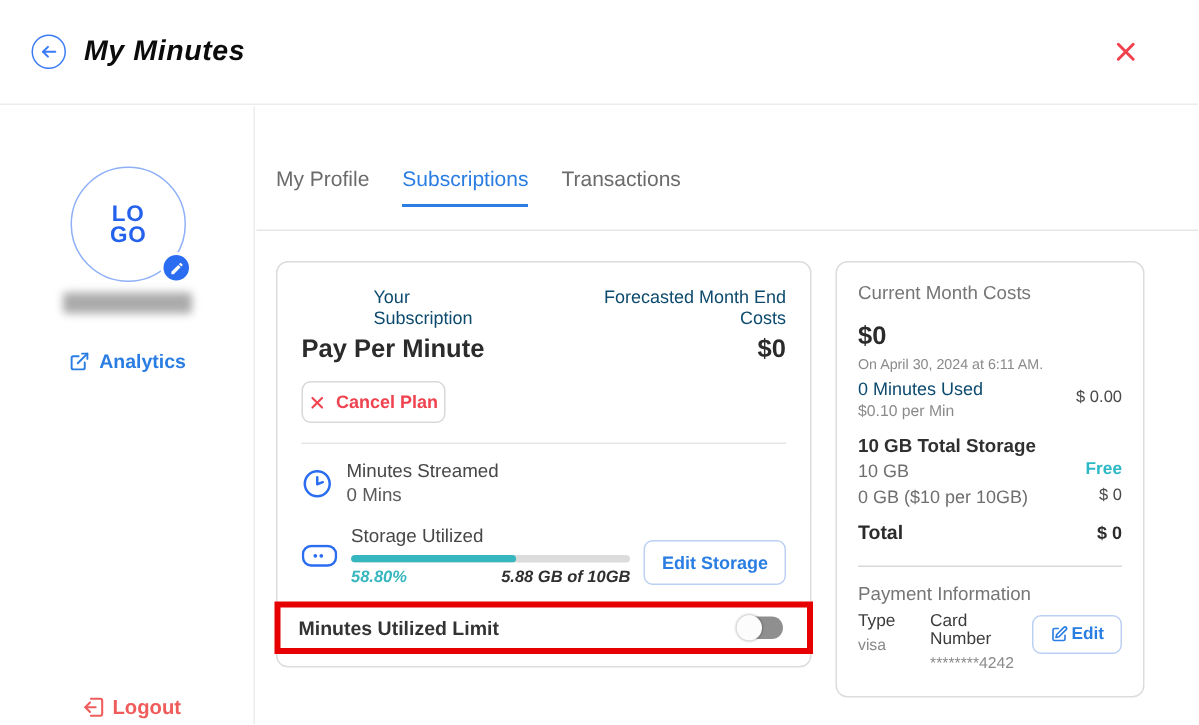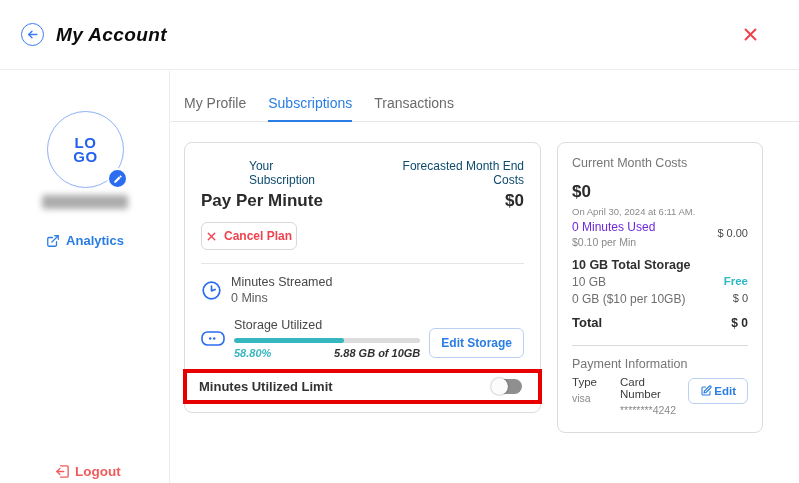--- a/index.html
+++ b/index.html
@@ -27,21 +27,21 @@
                 justify-content:center; font-size:10px; cursor:pointer; }
   .blur-name { position:absolute; top:124px; left:42px; width:86px; height:14px; background:#ababab;
                border-radius:2px; filter:blur(3px); }
   .analytics-link { position:absolute; top:162px; left:0; width:170px; display:flex; justify-content:center;
                     align-items:center; gap:6px; color:#2a7de2; font-size:13px; font-weight:bold; cursor:pointer; }
   .logout-link { position:absolute; bottom:4px; left:55px; display:flex; align-items:center; gap:5px;
                  color:#f05c5c; font-size:13.5px; font-weight:bold; cursor:pointer; }
 
   
   .content { position:absolute; left:171px; top:71px; right:0; bottom:0; }
-  .tabs { display:flex; gap:22px; padding:24px 0 0 13px; border-bottom:1px solid #e6e6e6; }
+  .tabs { display:flex; gap:22px; padding:24px 0 16px 13px; border-bottom:1px solid #e6e6e6;margin-top:16px; }
   .tab { font-size:14px; color:#6b6b6b; padding-bottom:9px; cursor:pointer; }
   .tab.active { color:#2a7de2; border-bottom:2px solid #2a7de2; margin-bottom:-1px; }
 
   .cards { display:flex; gap:16px; padding:20px 0 0 13px; align-items:flex-start; }
 
   
   .sub-card { width:357px; border:1px solid #dcdcdc; border-radius:8px; background:#fff; padding:16px 16px 8px; }
   .sub-head { display:flex; justify-content:space-between; }
   .muted { color:#0c4a6e; font-size:12px;margin-left:48px; }
   .right-col { text-align:right; }
@@ -76,21 +76,21 @@
   .toggle-knob { position:absolute; left:-1px; top:-1px; width:17px; height:17px; background:#fcfcfc;
                  border-radius:50%; box-shadow:0 0 2px rgba(0,0,0,.45); }
 
   
   .month-card { width:206px; border:1px solid #dcdcdc; border-radius:8px; background:#fff; padding:13px 14px 16px; }
   .mc-title { color:#767676; font-size:12.5px; }
   .mc-amount { font-size:17px; font-weight:bold; color:#2b2b2b; margin-top:12px; }
   .mc-time { color:#8a8a8a; font-size:9.5px; margin-top:4px; }
   .mc-h { font-size:12.5px; font-weight:bold; color:#303030; margin-top:10px; }
   .mc-row { display:flex; justify-content:space-between; align-items:center; }
-  .mc-sub-lines div:first-child { font-size:12px; color:#6d28d9; margin-top:3px; }
+  .mc-sub-lines div:first-child { font-size:12px; color:#0c4a6e; margin-top:3px; }
   .mc-sub-lines div:last-child { font-size:10.5px; color:#8a8a8a; margin-top:2px; }
   .mc-val { font-size:11px; color:#4a4a4a; }
   .mc-grey { font-size:12px; color:#6e6e6e; margin-top:3px; }
   .teal-val { color:#2db8c5; font-size:11.5px; font-weight:bold; }
   .total-row { margin-top:9px; }
   .total-label { font-size:13px; font-weight:bold; color:#2b2b2b; }
   .total-val { font-size:12px; font-weight:bold; color:#2b2b2b; }
   .mc-div { border:none; border-top:1px solid #d9d9d9; margin:15px 0 11px; }
   .pay-head { color:#767676; font-size:12.5px; }
   .pay-grid { display:flex; margin-top:5px; align-items:flex-start; }
@@ -110,21 +110,21 @@
 
   <div class="header">
     <div class="back-btn">
       <span>
         <svg width="13" height="13" viewBox="0 0 24 24" fill="none" stroke="#3b7cf6" stroke-width="2.6" stroke-linecap="round" stroke-linejoin="round">
           <line x1="20" y1="12" x2="5" y2="12"></line>
             <polyline points="11 6 5 12 11 18"></polyline>
         </svg>
       </span>
     </div>
-    <div class="page-title">My Account</div>
+    <div class="page-title">My Minutes</div>
     <div class="close-btn">
       <span>
         <svg width="17" height="17" viewBox="0 0 24 24" fill="none" stroke="#f0414d" stroke-width="2.8" stroke-linecap="round">
           <line x1="5" y1="5" x2="19" y2="19"></line>
             <line x1="19" y1="5" x2="5" y2="19"></line>
         </svg>
       </span>
     </div>
   </div>
 

